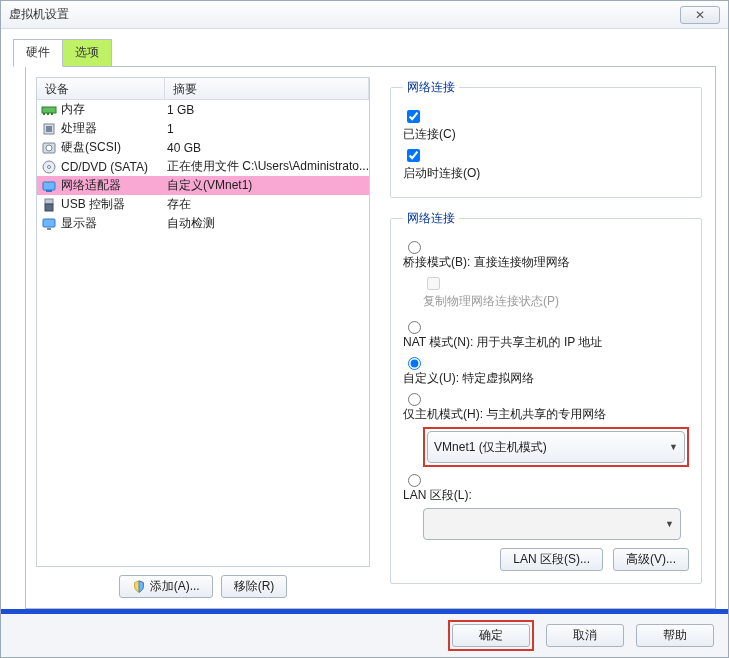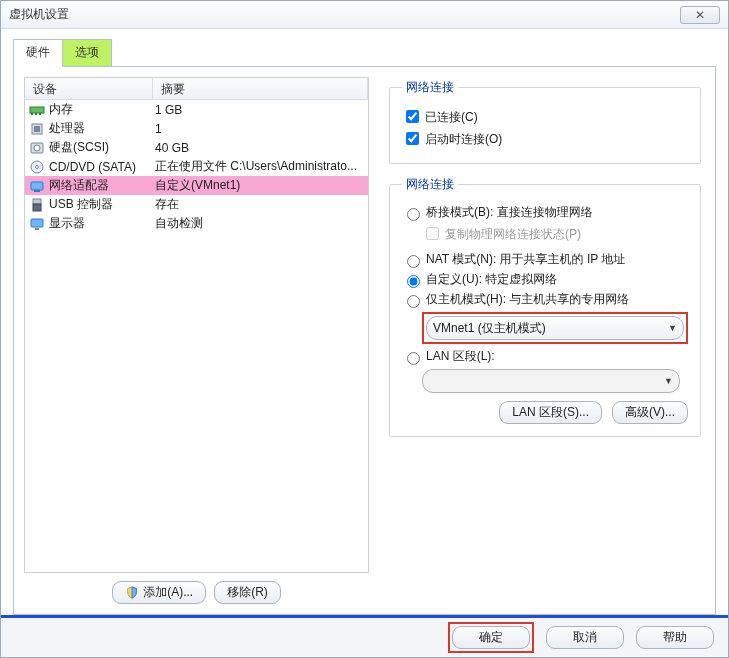--- a/index.html
+++ b/index.html
@@ -24,21 +24,21 @@
     flex: 1; padding: 10px 12px 0 12px; display: flex; flex-direction: column;
   }
   .tabs { display: flex; margin-bottom: -1px; }
   .tab {
     padding: 4px 12px 5px; border: 1px solid #b7c1cd; background: #bef264;
     margin-right: -1px; position: relative; cursor: default; color:#333;
   }
   .tab.active { background: #fff; border-bottom: 1px solid #fff; z-index: 2; }
   .tab-panel {
     border: 1px solid #b7c1cd; background: #fff; flex: 1; padding: 10px;
-    display: flex; gap: 10px;
+    display: flex; gap: 10px; margin-left: 12px;
   }
   .left-col { width: 370px; display: flex; flex-direction: column; }
   .list-box {
     border: 1px solid #c9d1db; flex: 1; background: #fff; display: flex; flex-direction: column;
   }
   .list-header {
     display: flex; background: linear-gradient(#fcfcfd,#edf1f6);
     border-bottom: 1px solid #d6dde6; height: 22px;
   }
   .list-header .col { padding: 3px 8px; border-right: 1px solid #d6dde6; color:#333; }
@@ -47,45 +47,45 @@
   .list-rows { flex: 1; overflow: hidden; }
   .row {
     display: flex; align-items: center; height: 19px; padding-left: 4px; color:#222;
   }
   .row.selected { background: #f9a8d4; }
   .row .icon { width: 16px; height: 16px; margin-right: 4px; flex-shrink:0; }
   .row .dev { width: 106px; white-space: nowrap; overflow: hidden; }
   .row .sum { flex: 1; white-space: nowrap; overflow: hidden; text-overflow: ellipsis; }
   .left-buttons { margin-top: 8px; display: flex; justify-content: center; gap: 8px; }
   .btn {
-    height: 23px; padding: 0 12px; border: 1px solid #a8b4c2; border-radius: 9px;
+    height: 23px; padding: 0 12px; border: 1px solid #a8b4c2; border-radius: 3px;
     background: linear-gradient(#fbfcfd,#e9eef4); display: inline-flex; align-items: center;
     justify-content: center; cursor: default; color:#222;
   }
   .btn .mini-icon { width: 14px; height: 14px; margin-right: 4px; }
   .right-col { flex: 1; padding: 2px 4px 0 10px; }
   fieldset {
     border: 1px solid #cfd6e0; border-radius: 2px; margin: 0 0 12px 0; padding: 8px 12px 12px;
   }
   legend { padding: 0 4px; color: #003399; }
-  .chk-row, .radio-row { display: flex; align-items: flex-end; margin: 3px 0; color:#222; }
+  .chk-row, .radio-row { display: flex; align-items: flex-start; margin: 3px 0; color:#222;flex-direction:column; }
   .chk-row input, .radio-row input { margin-right: 6px; }
   .chk-row.disabled, .radio-row.disabled, .disabled { color: #9a9a9a; }
   .indent { margin-left: 20px; }
   .combo {
-    width: 258px; height: 24px; border: 1px solid #a8b4c2; background: linear-gradient(#fcfdfe,#edf1f6);
+    width: 258px; height: 32px; border: 1px solid #a8b4c2; background: linear-gradient(#fcfdfe,#edf1f6);
     display: flex; align-items: center; padding: 0 6px; justify-content: space-between; color:#222;
-    border-radius: 11px;
+    border-radius: 4px;
   }
   .combo .arrow { font-size: 9px; color:#444; }
   .combo-wrap { margin: 4px 0 2px 20px; }
   .red-box { display:inline-block; padding:2px; border: 2px solid #d23a2f; }
   .right-btn-row { display: flex; justify-content: flex-end; gap: 10px; margin-top: 8px; }
   .footer {
-    height: 42px; border-top: 3px solid #1d4ed8; background: #f3f5f8;
+    height: 48px; border-top: 5px solid #1d4ed8; background: #f3f5f8;
     display: flex; align-items: center; justify-content: flex-end; padding: 0 14px; gap: 12px;
   }
   .footer .btn { width: 78px; justify-content: center; padding:0; }
   .footer .red-box .btn { width: 78px; }
   .combo.disabled { color:#9a9a9a; background:#f3f3f3; }
   svg { display:block; }
 </style>
 </head>
 <body>
 

